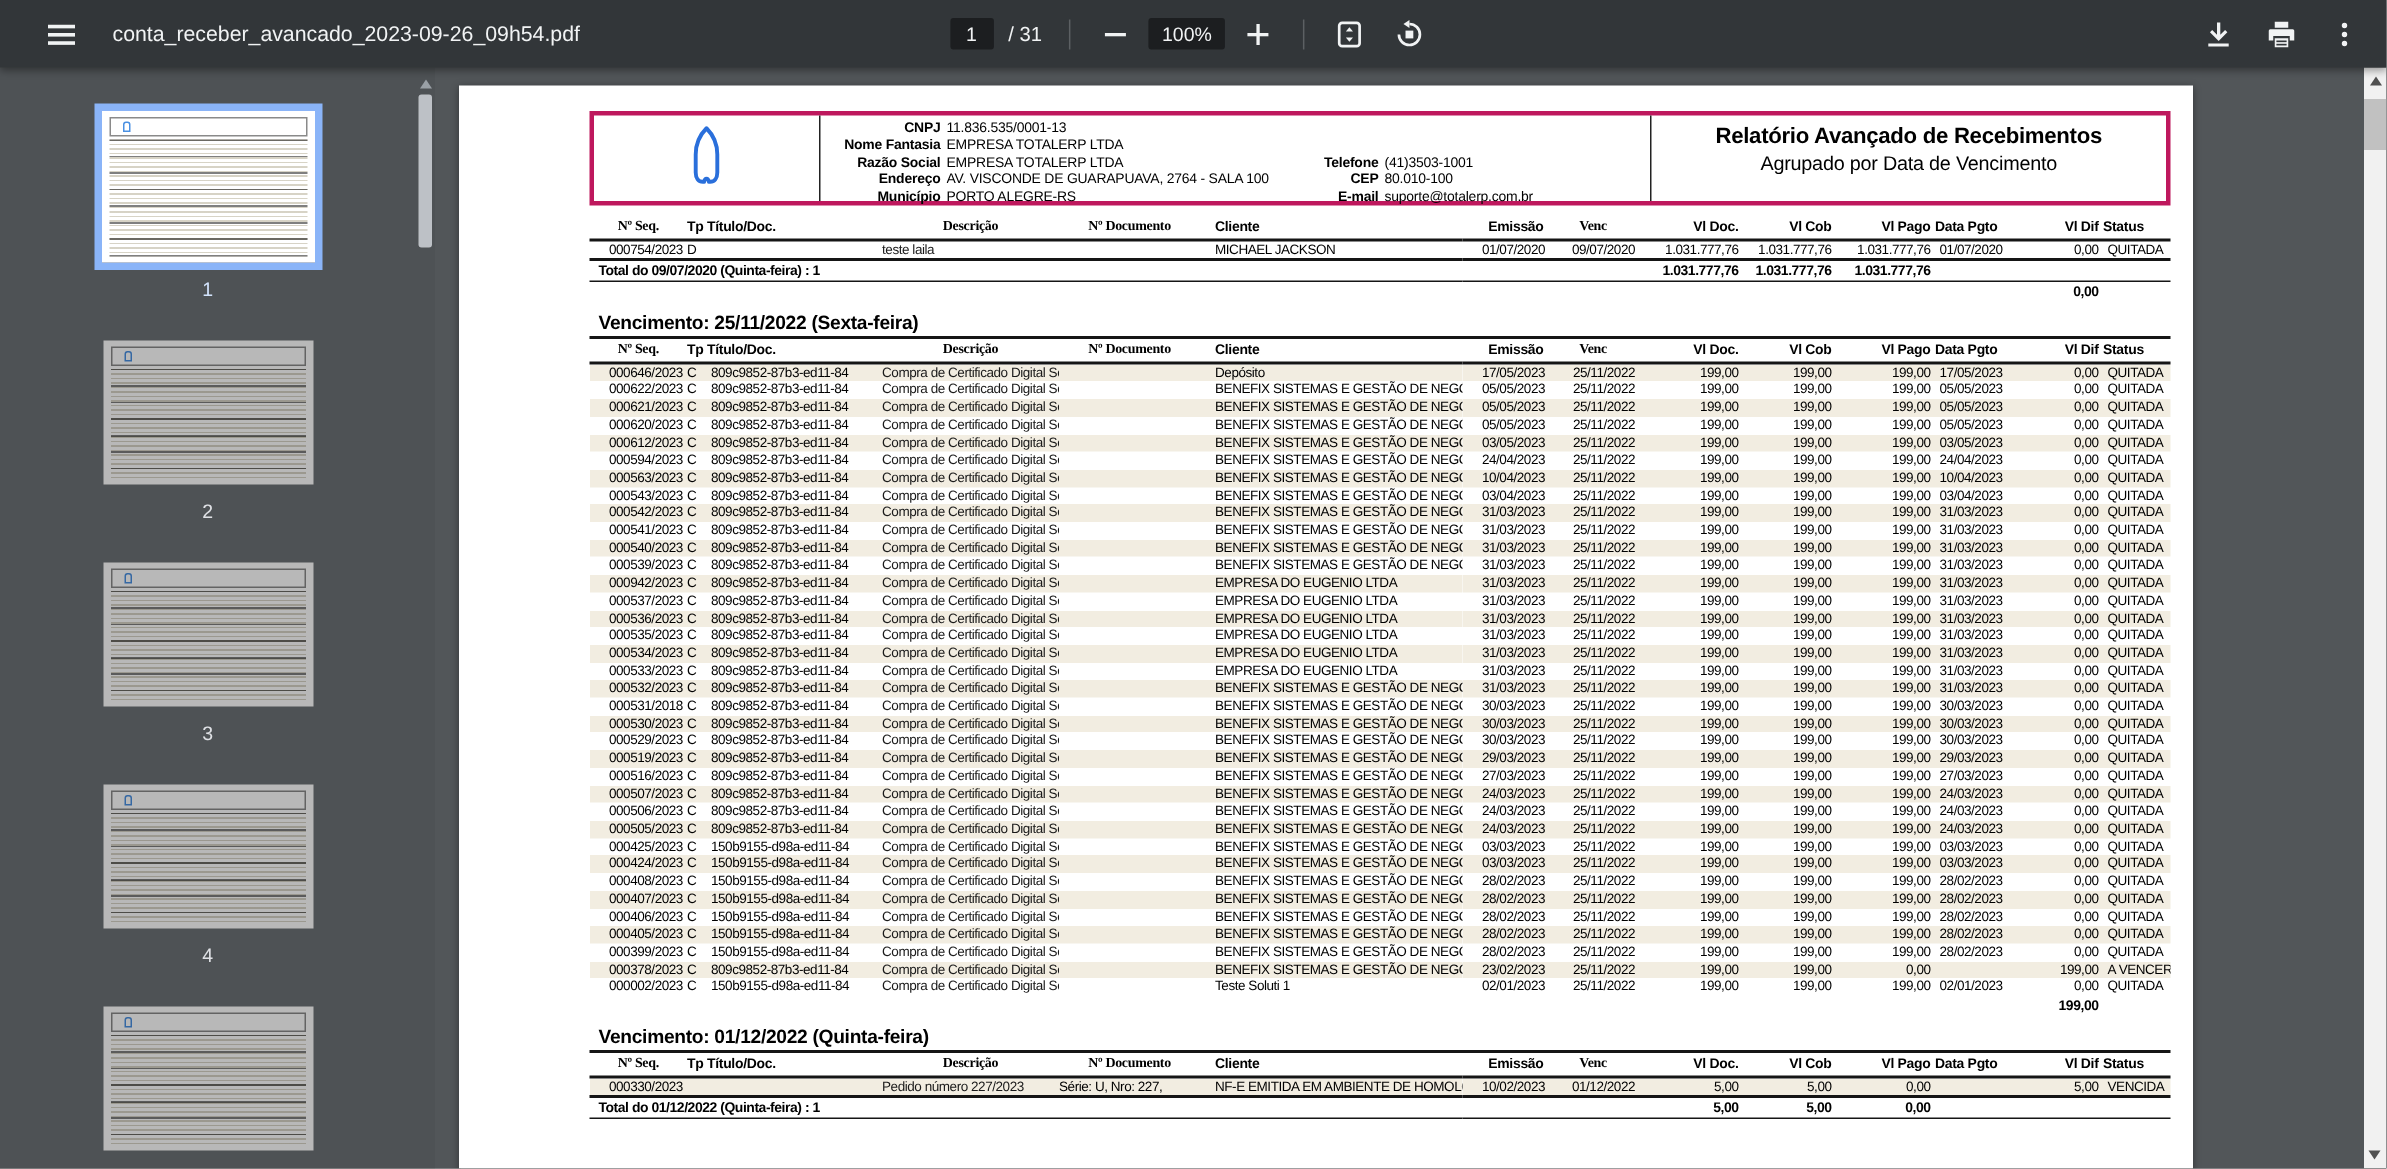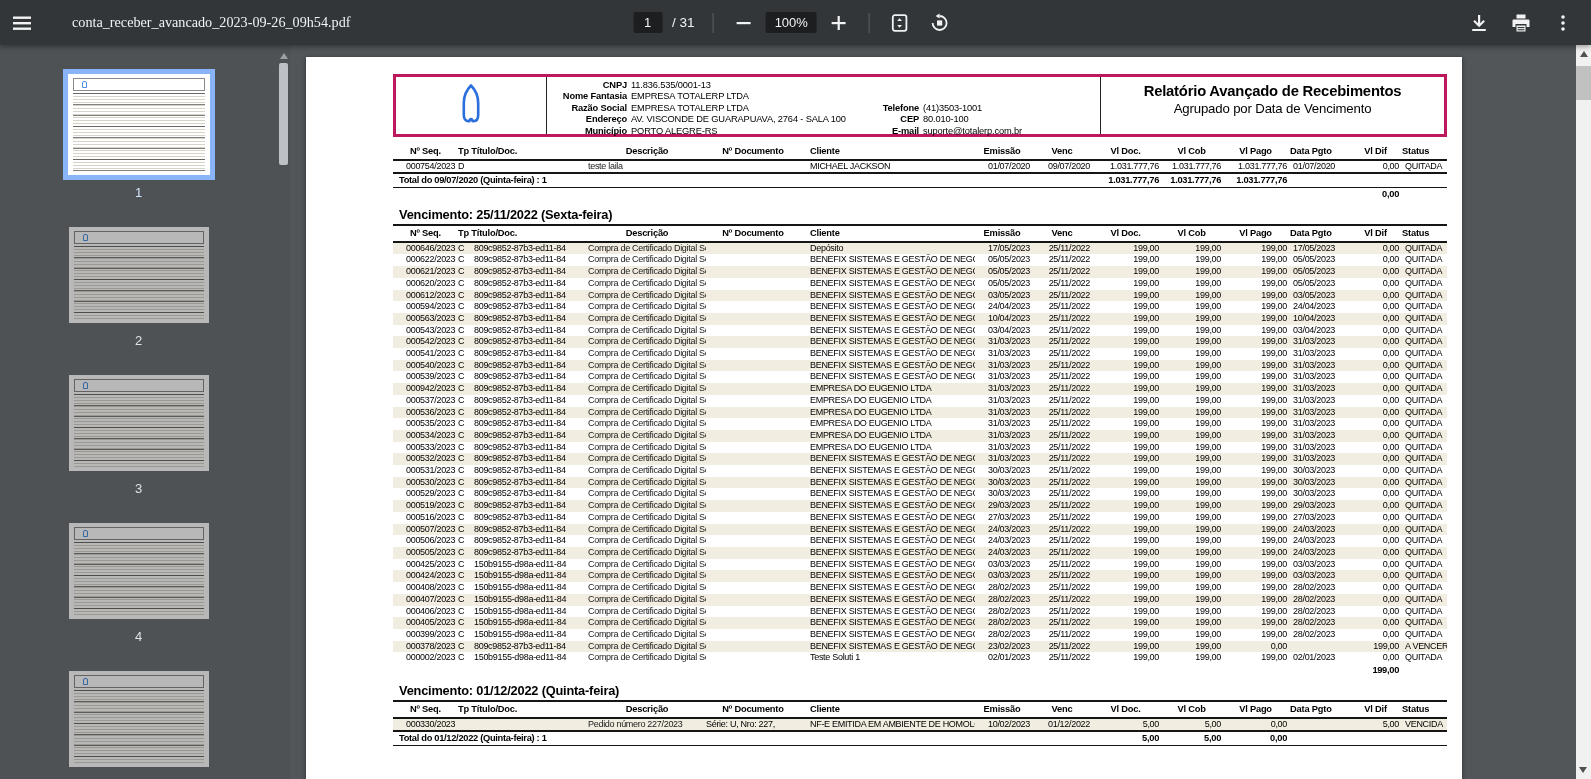--- a/index.html
+++ b/index.html
@@ -2,21 +2,21 @@
 <html><head>
 <meta charset="utf-8">
 <style>
   * { margin:0; padding:0; box-sizing:border-box; }
   body { background:#202124; font-family:"Liberation Sans", sans-serif; }
   .app { position:relative; width:1591px; height:779px; overflow:hidden; background:#525659; }
 
   
   .toolbar { position:absolute; top:0; left:0; right:0; height:45px; background:#323639;
              display:flex; align-items:center; z-index:30; box-shadow:0 2px 5px rgba(0,0,0,.35); }
-  .tb-left { display:flex; align-items:center; gap:26px; padding-left:4px;font-family:Liberation Serif, serif; }
+  .tb-left { display:flex; align-items:center; gap:10px; padding-left:23px; }
   .icon-btn { width:36px; height:36px; background:transparent; border:none; display:flex;
               align-items:center; justify-content:center; cursor:pointer; border-radius:50%; }
   .filename { color:#f1f3f4; font-size:14.2px; margin-left:6px; white-space:nowrap; }
   .tb-center { position:absolute; left:50%; transform:translateX(-50%); display:flex; align-items:center; gap:4px; }
   .page-input { width:29px; height:21px; background:#1c1e20; border:none; border-radius:2px;
                 color:#f1f3f4; font-size:13px; text-align:center; font-family:inherit; }
   .page-count { color:#f1f3f4; font-size:13.5px; margin:0 6px 0 6px; white-space:nowrap; }
   .tb-sep { width:1px; height:20px; background:#5c6063; margin:0 8px; }
   .zoom-box { background:#1c1e20; border-radius:2px; color:#f1f3f4; font-size:13px; padding:3px 9px; }
   .tb-right { position:absolute; right:10px; display:flex; align-items:center; gap:6px; }
@@ -69,21 +69,21 @@
   .title-cell { flex:1; padding-top:6px; }
   .rep-title { font-size:14.8px; font-weight:700; text-align:center; letter-spacing:-0.2px; }
   .rep-sub { font-size:13.2px; text-align:center; margin-top:2px; }
 
   .section { margin-bottom:6px; }
   .sec-heading { font-size:12.8px; font-weight:700; padding:1px 0 2px 6px;
                  border-bottom:2.4px solid #151515; letter-spacing:-0.2px; }
   table.data { width:100%; border-collapse:collapse; table-layout:fixed; }
   table.data th { font-size:9.3px; font-weight:700; padding:2px 0 2.5px; border-bottom:2.2px solid #151515;
                   white-space:nowrap; overflow:hidden; letter-spacing:-0.2px; }
-  th.c { text-align:center; } th.l { text-align:left; } th.r { padding-right:3px !important; }
+  th.c { text-align:center;font-family:Liberation Serif, serif; } th.l { text-align:left; } th.r { text-align:right; padding-right:3px !important; }
   th.lp { text-align:left; padding-left:10px !important; }
   table.data td { font-size:9px; height:11.7px; line-height:11.7px; white-space:nowrap; overflow:hidden;
                   letter-spacing:-0.3px; }
   tr.beige { background:#f2ede1; }
   td.seq { padding-left:13px; }
   td.desc { font-size:7px; letter-spacing:-0.35px; overflow:visible; color:#1a1a1a; }
   td.doc { text-align:left; }
   td.cliente { padding-left:10px; }
   td.dt { text-align:right; padding-right:2px; }
   td.money { text-align:right; padding-right:3px; }
@@ -676,21 +676,21 @@
                   <td class="dt">31/03/2023</td>
                   <td class="dt">25/11/2022</td>
                   <td class="money">199,00</td>
                   <td class="money">199,00</td>
                   <td class="money">199,00</td>
                   <td class="pgto">31/03/2023</td>
                   <td class="money">0,00</td>
                   <td class="status">QUITADA</td>
                 </tr>
                 <tr>
-                  <td class="seq">000531/2023</td>
+                  <td class="seq">000531/2018</td>
                   <td class="tp">C</td>
                   <td class="titulo">809c9852-87b3-ed11-84</td>
                   <td class="desc">Compra de Certificado Digital Soluti -</td>
                   <td class="doc"></td>
                   <td class="cliente">BENEFIX SISTEMAS E GESTÃO DE NEGÓCI</td>
                   <td class="dt">30/03/2023</td>
                   <td class="dt">25/11/2022</td>
                   <td class="money">199,00</td>
                   <td class="money">199,00</td>
                   <td class="money">199,00</td>

